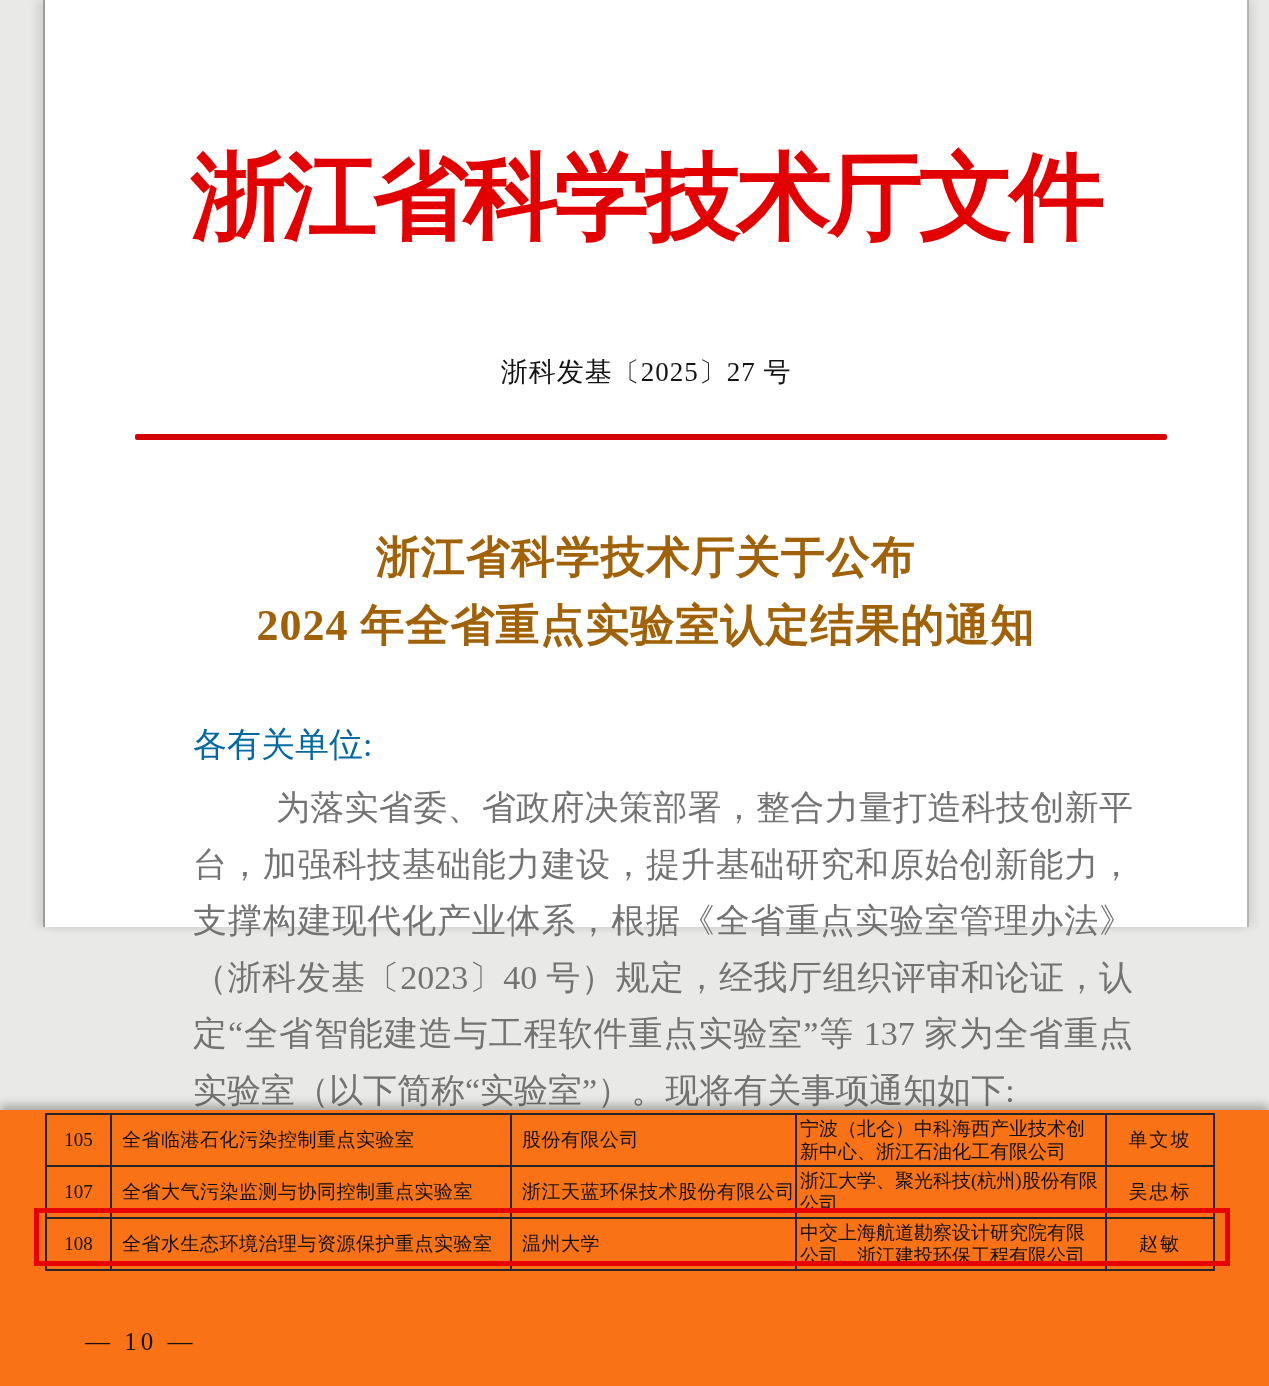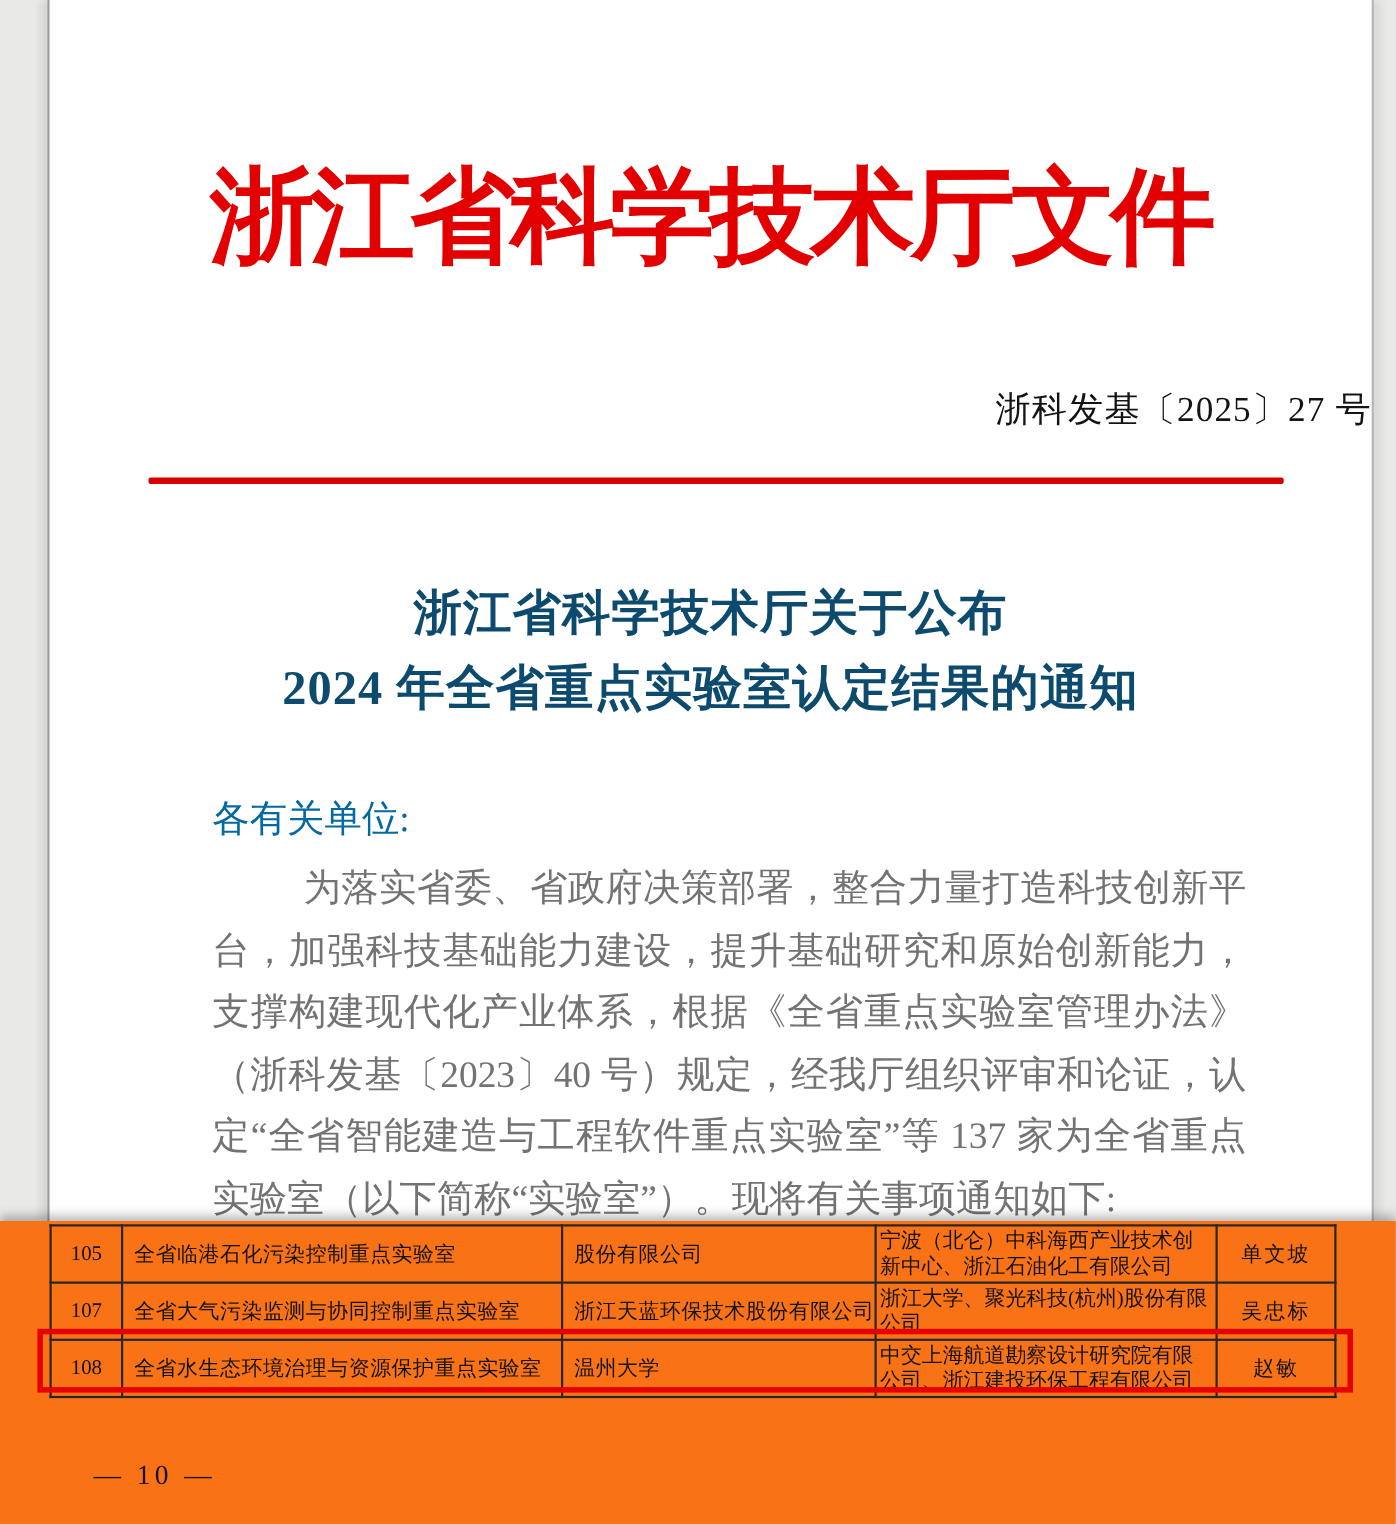--- a/index.html
+++ b/index.html
@@ -14,21 +14,21 @@
     overflow: hidden;
     margin: 0 auto;
   }
 
   
   .doc-page {
     position: absolute;
     left: 43px;
     top: 0;
     width: 1206px;
-    height: 1112px;
+    height: 927px;
     background: #ffffff;
     border-left: 2px solid #9c9c9c;
     border-right: 2px solid #b4b4b4;
     box-shadow: -6px 0 8px rgba(0,0,0,0.10), 6px 0 8px rgba(0,0,0,0.08);
   }
 
   .header-title {
     position: absolute;
     top: 140px;
     left: 0;
@@ -40,22 +40,22 @@
     letter-spacing: -4px;
     color: #e30000;
     white-space: nowrap;
   }
 
   .doc-number {
     position: absolute;
     top: 350px;
     left: 0;
     width: 100%;
-    text-align: right;
-    font-size: 32px;
+    text-align: center;
+    font-size: 27px;
     line-height: 44px;
     color: #141414;
     letter-spacing: 1px;
   }
 
   .red-divider {
     position: absolute;
     top: 434px;
     left: 90px;
     width: 1032px;
@@ -66,21 +66,21 @@
 
   .notice-title {
     position: absolute;
     top: 524px;
     left: 0;
     width: 100%;
     text-align: center;
     font-size: 44px;
     line-height: 68px;
     font-weight: bold;
-    color: #0c4a6e;
+    color: #a16207;
     letter-spacing: 1px;
   }
 
   .salutation {
     position: absolute;
     top: 722px;
     left: 148px;
     font-size: 34px;
     line-height: 46px;
     color: #0369a1;

